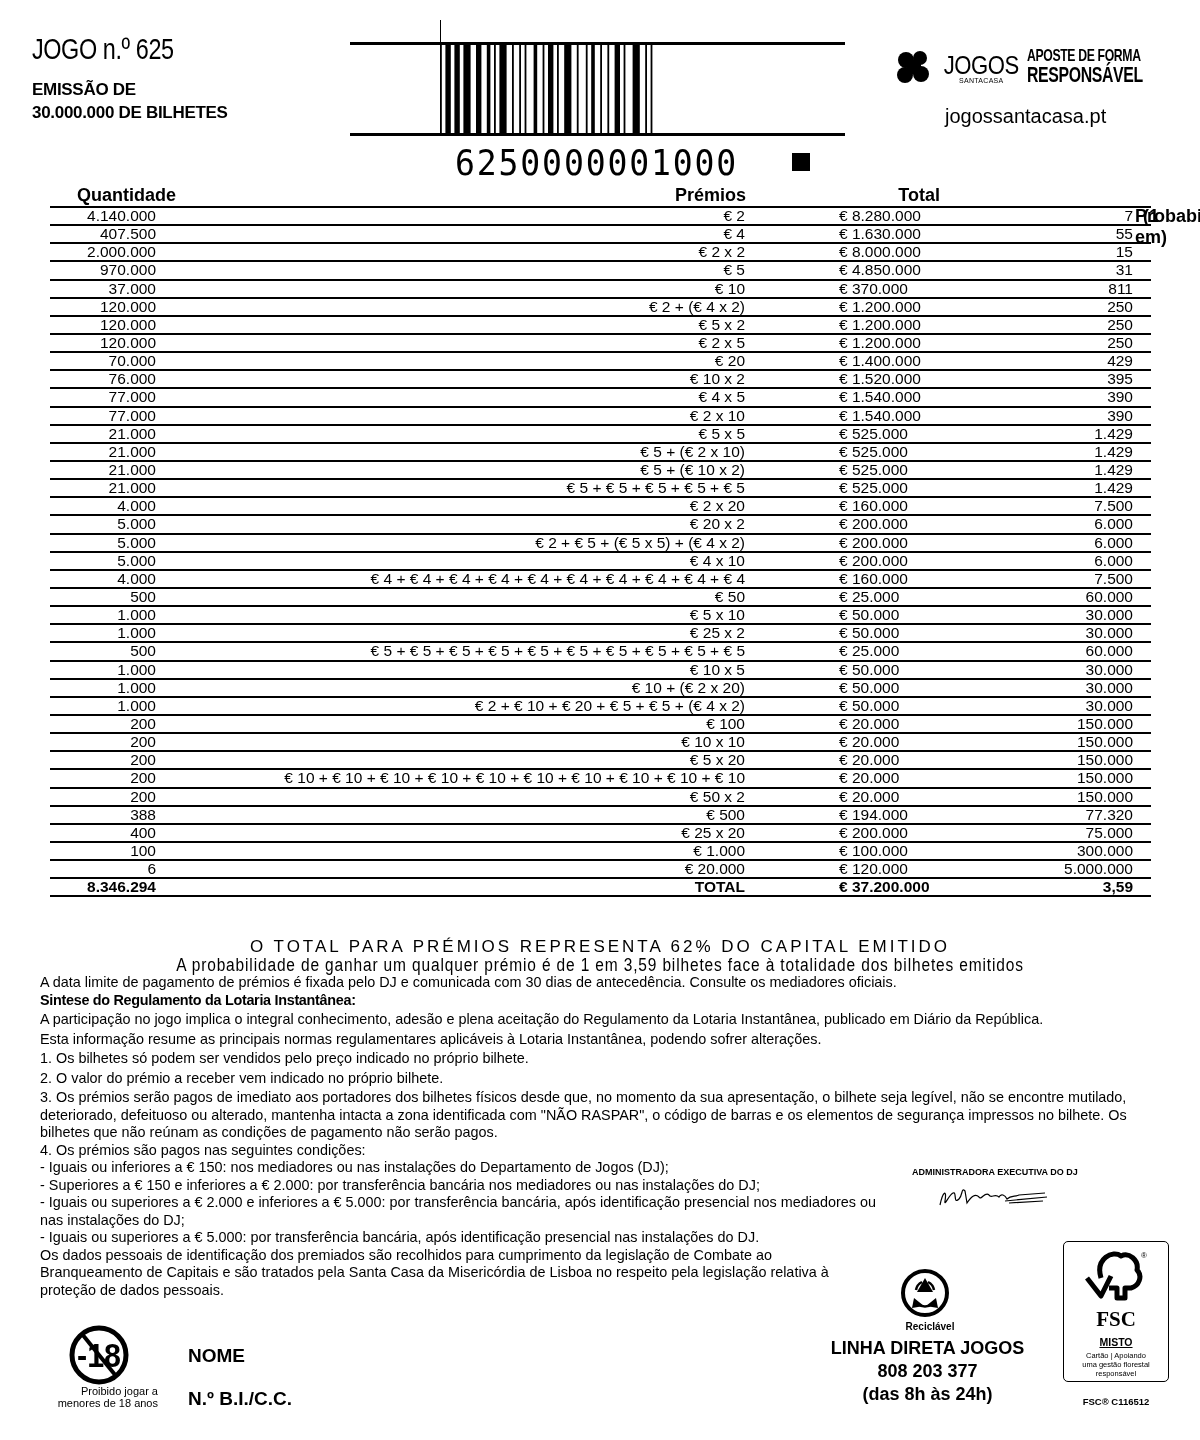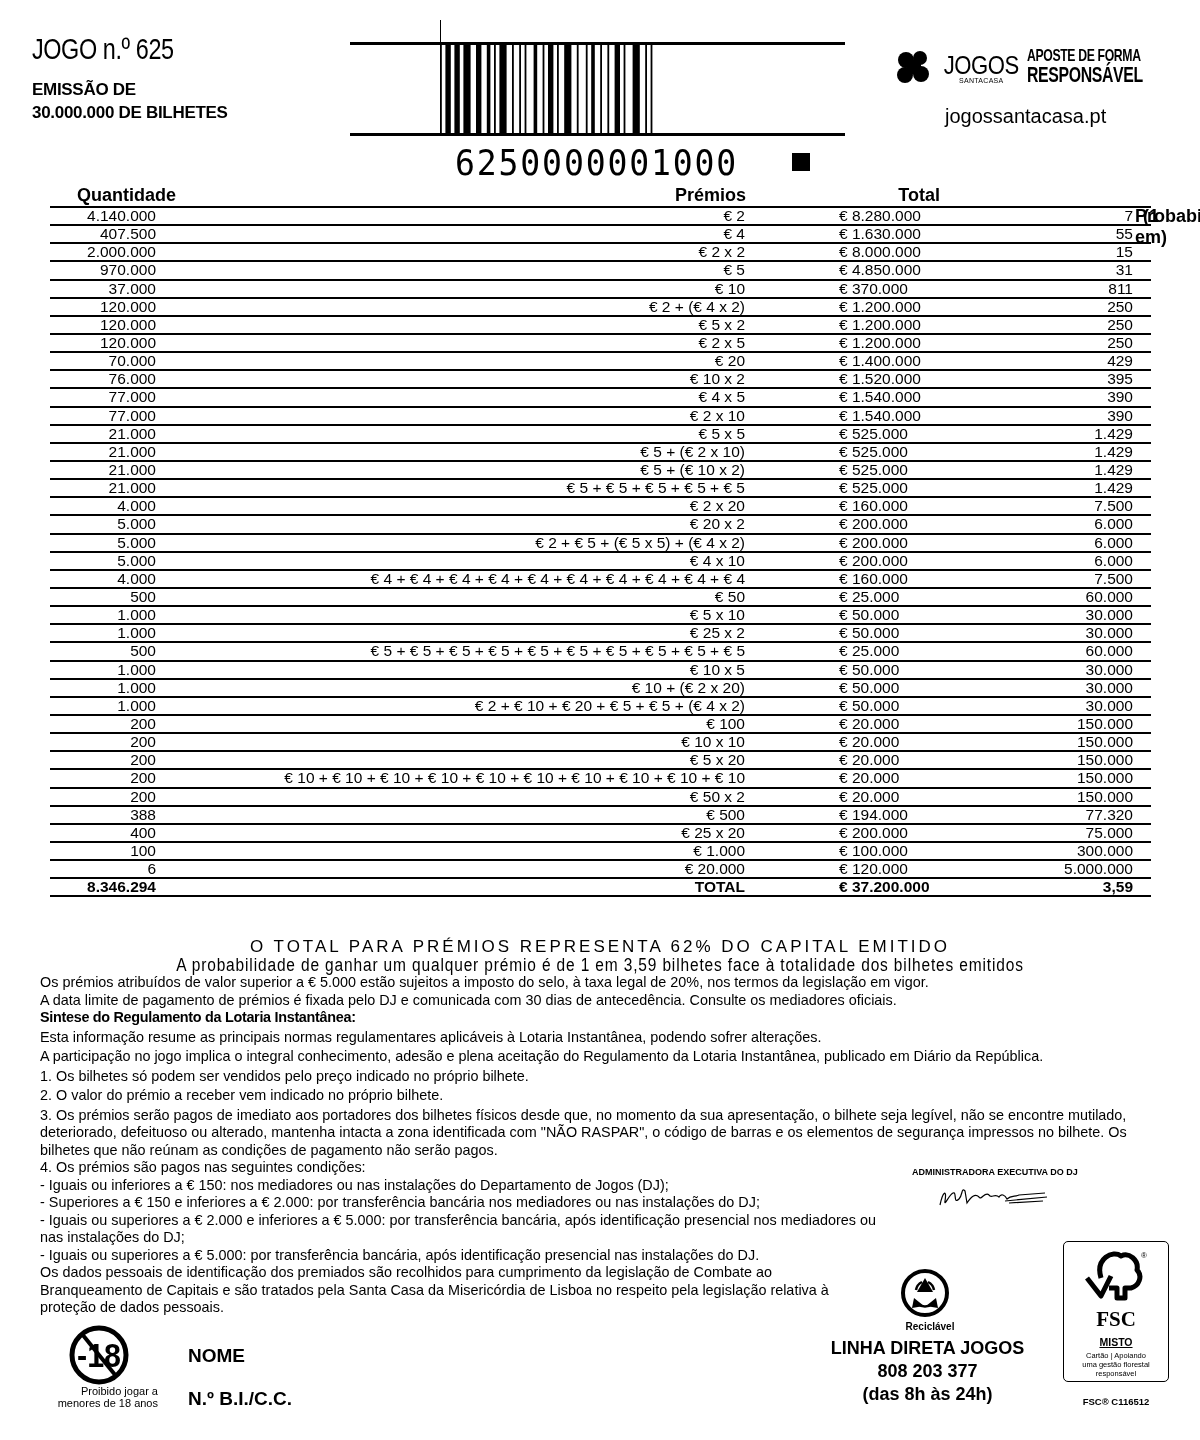--- a/index.html
+++ b/index.html
@@ -371,25 +371,24 @@
     <div class="c-prem">TOTAL</div>
     <div class="c-total">€ 37.200.000</div>
     <div class="c-prob">3,59</div>
   </div>
 </div>
 
 <div class="abs summary1">O TOTAL PARA PRÉMIOS REPRESENTA 62% DO CAPITAL EMITIDO</div>
 <div class="abs summary2">A probabilidade de ganhar um qualquer prémio é de 1 em 3,59 bilhetes face à totalidade dos bilhetes emitidos</div>
 
 <div class="abs legal">
-  <p>Os prémios atribuídos de valor superior a € 5.000 estão sujeitos a imposto do selo, à taxa legal de 20%, nos termos da legislação em vigor.</p>
   <p>A data limite de pagamento de prémios é fixada pelo DJ e comunicada com 30 dias de antecedência. Consulte os mediadores oficiais.</p>
   <p class="h">Sintese do Regulamento da Lotaria Instantânea:</p>
+  <p class="gap">A participação no jogo implica o  integral conhecimento, adesão e plena aceitação do Regulamento da Lotaria Instantânea, publicado em Diário da República.</p>
   <p class="gap">Esta informação resume as principais normas regulamentares aplicáveis à Lotaria Instantânea, podendo sofrer alterações.</p>
-  <p class="gap">A participação no jogo implica o  integral conhecimento, adesão e plena aceitação do Regulamento da Lotaria Instantânea, publicado em Diário da República.</p>
   <p class="gap">1. Os bilhetes só podem ser vendidos pelo preço indicado no próprio bilhete.</p>
   <p class="gap">2. O valor do prémio a receber vem indicado no próprio bilhete.</p>
   <p class="gap">3. Os prémios serão pagos de imediato aos portadores dos bilhetes físicos desde que, no momento da sua apresentação, o bilhete seja legível, não se encontre mutilado, deteriorado, defeituoso ou alterado, mantenha intacta a zona identificada com "NÃO RASPAR", o código de barras e os elementos de segurança impressos no bilhete. Os bilhetes que não reúnam as condições de pagamento não serão pagos.</p>
   <div style="width:850px">
     <p>4. Os prémios são pagos nas seguintes condições:</p>
     <p>- Iguais ou inferiores a € 150: nos mediadores ou nas instalações do Departamento de Jogos (DJ);</p>
     <p>- Superiores a € 150 e inferiores a € 2.000: por transferência bancária nos mediadores ou nas instalações do DJ;</p>
     <p>- Iguais ou superiores a € 2.000 e inferiores a € 5.000: por transferência bancária, após identificação presencial nos mediadores ou nas instalações do DJ;</p>
     <p>- Iguais ou superiores a € 5.000: por transferência bancária, após identificação presencial nas instalações do DJ.</p>
     <p style="width:790px">Os dados pessoais de identificação dos premiados são recolhidos para cumprimento da legislação de Combate ao Branqueamento de Capitais e são tratados pela Santa Casa da Misericórdia de Lisboa no respeito pela legislação relativa à proteção de dados pessoais.</p>

